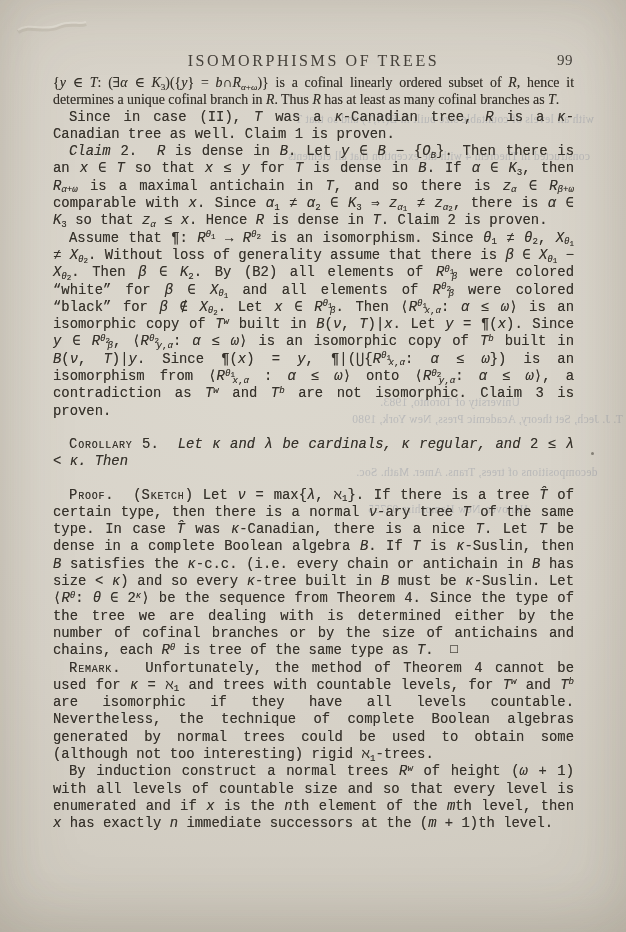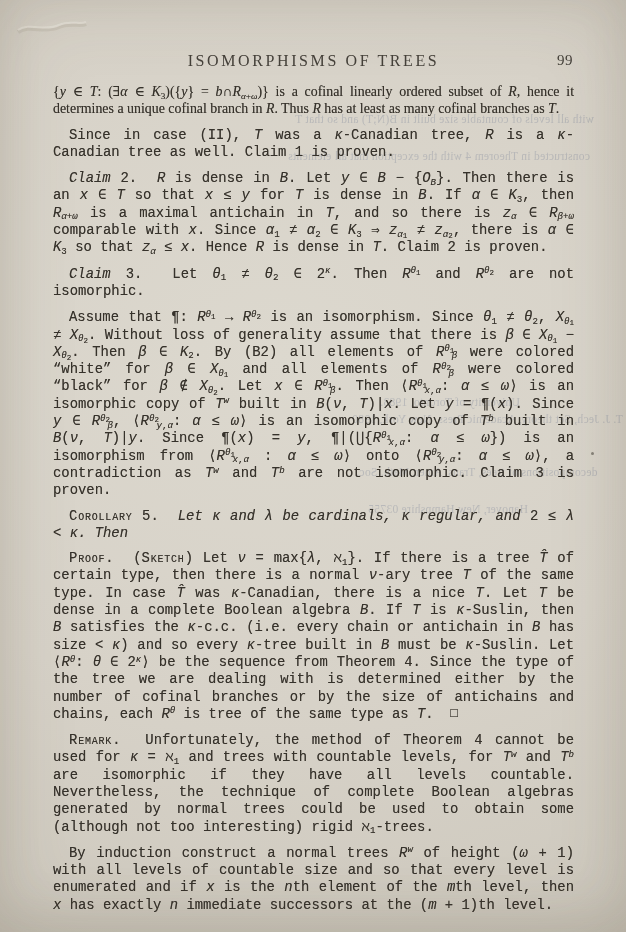--- a/index.html
+++ b/index.html
@@ -28,23 +28,23 @@
     font-size:16px; letter-spacing:2.6px; color:#45413a;
   }
   .page-number { position:absolute; right:1px; top:0; font-size:15px; color:#45413a; letter-spacing:.5px; }
 
   .body-block {
     position:absolute; top:74px; left:53px; width:521px;
     font-size:13.9px; line-height:17.3px; text-align:justify;
     color:#36322b;
     text-shadow: 0 0 .45px rgba(54,50,43,.55);
   }
-  .body-block p { text-align:justify;margin-top:9px; }
+  .body-block p { text-align:justify; }
   .body-block p.indent { text-indent:16px;font-family:Liberation Mono, monospace; }
-  .body-block p.gap { margin-top:8px; }
+  .body-block p.gap { margin-top:16px; }
   .body-block p.it { font-style:italic; }
   .rm { font-style:normal; }
   .it { font-style:italic; }
   .sc { font-variant:small-caps; letter-spacing:.8px; }
   sub, sup { font-size:66%; line-height:0; position:relative; vertical-align:baseline; }
   sup { top:-0.48em; }
   sub { top:0.28em; }
   sub sub, sup sub { font-size:82%; top:0.22em; }
   sub.tt { margin-left:-0.28em; }
   .qed { font-size:92%; position:relative; top:-1px; }
@@ -79,21 +79,20 @@
 
   <div class="header">
     <span class="running-title">ISOMORPHISMS OF TREES</span>
     <span class="page-number">99</span>
   </div>
 
   <div class="body-block">
       <p class="noindent">{<i>y</i> ∈ <i>T</i>: (∃<i>α</i> ∈ <i>K</i><sub>3</sub>)({<i>y</i>} = <i>b</i>∩<i>R</i><sub><i>α</i>+<i>ω</i></sub>)} is a cofinal linearly ordered subset of <i>R</i>, hence it determines a unique cofinal branch in <i>R</i>. Thus <i>R</i> has at least as many cofinal branches as <i>T</i>.</p>
       <p class="indent">Since in case (II), <i>T</i> was a <i>κ</i>-Canadian tree, <i>R</i> is a <i>κ</i>-Canadian tree as well. Claim 1 is proven.</p>
       <p class="indent"><i>Claim</i> 2.&nbsp; <i>R</i> is dense in <i>B</i>. Let <i>y</i> ∈ <i>B</i> − {<i>O</i><sub><i>B</i></sub>}. Then there is an <i>x</i> ∈ <i>T</i> so that <i>x</i> ≤ <i>y</i> for <i>T</i> is dense in <i>B</i>. If <i>α</i> ∈ <i>K</i><sub>3</sub>, then <i>R</i><sub><i>α</i>+<i>ω</i></sub> is a maximal antichain in <i>T</i>, and so there is <i>z</i><sub><i>α</i></sub> ∈ <i>R</i><sub><i>β</i>+<i>ω</i></sub> comparable with <i>x</i>. Since <i>α</i><sub>1</sub> ≠ <i>α</i><sub>2</sub> ∈ <i>K</i><sub>3</sub> ⇒ <i>z</i><sub><i>α</i><sub>1</sub></sub> ≠ <i>z</i><sub><i>α</i><sub>2</sub></sub>, there is <i>α</i> ∈ <i>K</i><sub>3</sub> so that <i>z</i><sub><i>α</i></sub> ≤ <i>x</i>. Hence <i>R</i> is dense in <i>T</i>. Claim 2 is proven.</p>
-      <p class="indent"><i>Claim</i> 3.&nbsp; Let <i>θ</i><sub>1</sub> ≠ <i>θ</i><sub>2</sub> ∈ 2<sup><i>κ</i></sup>. Then <i>R</i><sup><i>θ</i><sub>1</sub></sup> and <i>R</i><sup><i>θ</i><sub>2</sub></sup> are not isomorphic.</p>
       <p class="indent">Assume that ¶: <i>R</i><sup><i>θ</i><sub>1</sub></sup> → <i>R</i><sup><i>θ</i><sub>2</sub></sup> is an isomorphism. Since <i>θ</i><sub>1</sub> ≠ <i>θ</i><sub>2</sub>, <i>X</i><sub><i>θ</i><sub>1</sub></sub> ≠ <i>X</i><sub><i>θ</i><sub>2</sub></sub>. Without loss of generality assume that there is <i>β</i> ∈ <i>X</i><sub><i>θ</i><sub>1</sub></sub> − <i>X</i><sub><i>θ</i><sub>2</sub></sub>. Then <i>β</i> ∈ <i>K</i><sub>2</sub>. By (B2) all elements of <i>R</i><sup><i>θ</i><sub>1</sub></sup><sub class="tt"><i>β</i></sub> were colored “white” for <i>β</i> ∈ <i>X</i><sub><i>θ</i><sub>1</sub></sub> and all elements of <i>R</i><sup><i>θ</i><sub>2</sub></sup><sub class="tt"><i>β</i></sub> were colored “black” for <i>β</i> ∉ <i>X</i><sub><i>θ</i><sub>2</sub></sub>. Let <i>x</i> ∈ <i>R</i><sup><i>θ</i><sub>1</sub></sup><sub class="tt"><i>β</i></sub>. Then ⟨<i>R</i><sup><i>θ</i><sub>1</sub></sup><sub class="tt"><i>x</i>,<i>α</i></sub>: <i>α</i> ≤ <i>ω</i>⟩ is an isomorphic copy of <i>T</i><sup><i>w</i></sup> built in <i>B</i>(<i>ν</i>, <i>T</i>)|<i>x</i>. Let <i>y</i> = ¶(<i>x</i>). Since <i>y</i> ∈ <i>R</i><sup><i>θ</i><sub>2</sub></sup><sub class="tt"><i>β</i></sub>, ⟨<i>R</i><sup><i>θ</i><sub>2</sub></sup><sub class="tt"><i>y</i>,<i>α</i></sub>: <i>α</i> ≤ <i>ω</i>⟩ is an isomorphic copy of <i>T</i><sup><i>b</i></sup> built in <i>B</i>(<i>ν</i>, <i>T</i>)|<i>y</i>. Since ¶(<i>x</i>) = <i>y</i>, ¶|(⋃{<i>R</i><sup><i>θ</i><sub>1</sub></sup><sub class="tt"><i>x</i>,<i>α</i></sub>: <i>α</i> ≤ <i>ω</i>}) is an isomorphism from ⟨<i>R</i><sup><i>θ</i><sub>1</sub></sup><sub class="tt"><i>x</i>,<i>α</i></sub> : <i>α</i> ≤ <i>ω</i>⟩ onto ⟨<i>R</i><sup><i>θ</i><sub>2</sub></sup><sub class="tt"><i>y</i>,<i>α</i></sub>: <i>α</i> ≤ <i>ω</i>⟩, a contradiction as <i>T</i><sup><i>w</i></sup> and <i>T</i><sup><i>b</i></sup> are not isomorphic. Claim 3 is proven.</p>
       <p class="indent gap"><span class="sc">Corollary</span> 5.&nbsp; <span class="it">Let κ and λ be cardinals, κ regular, and <span class="rm">2</span> ≤ λ &lt; κ. Then</span></p>
       <p class="indent gap"><span class="sc">Proof</span>.&nbsp; (<span class="sc">Sketch</span>) Let <i>ν</i> = max{<i>λ</i>, ℵ<sub>1</sub>}. If there is a tree <i>T̂</i> of certain type, then there is a normal <i>ν</i>-ary tree <i>T</i> of the same type. In case <i>T̂</i> was <i>κ</i>-Canadian, there is a nice <i>T</i>. Let <i>T</i> be dense in a complete Boolean algebra <i>B</i>. If <i>T</i> is <i>κ</i>-Suslin, then <i>B</i> satisfies the <i>κ</i>-c.c. (i.e. every chain or antichain in <i>B</i> has size &lt; <i>κ</i>) and so every <i>κ</i>-tree built in <i>B</i> must be <i>κ</i>-Suslin. Let ⟨<i>R</i><sup><i>θ</i></sup>: <i>θ</i> ∈ 2<sup><i>κ</i></sup>⟩ be the sequence from Theorem 4. Since the type of the tree we are dealing with is determined either by the number of cofinal branches or by the size of antichains and chains, each <i>R</i><sup><i>θ</i></sup> is tree of the same type as <i>T</i>.&nbsp;&nbsp;<span class="qed">□</span></p>
       <p class="indent"><span class="sc">Remark</span>.&nbsp; Unfortunately, the method of Theorem 4 cannot be used for <i>κ</i> = ℵ<sub>1</sub> and trees with countable levels, for <i>T</i><sup><i>w</i></sup> and <i>T</i><sup><i>b</i></sup> are isomorphic if they have all levels countable. Nevertheless, the technique of complete Boolean algebras generated by normal trees could be used to obtain some (although not too interesting) rigid ℵ<sub>1</sub>-trees.</p>
       <p class="indent">By induction construct a normal trees <i>R</i><sup><i>w</i></sup> of height (<i>ω</i> + 1) with all levels of countable size and so that every level is enumerated and if <i>x</i> is the <i>n</i>th element of the <i>m</i>th level, then <i>x</i> has exactly <i>n</i> immediate successors at the (<i>m</i> + 1)th level.</p>
     </div>
 
 </div>
 
 </body></html>

